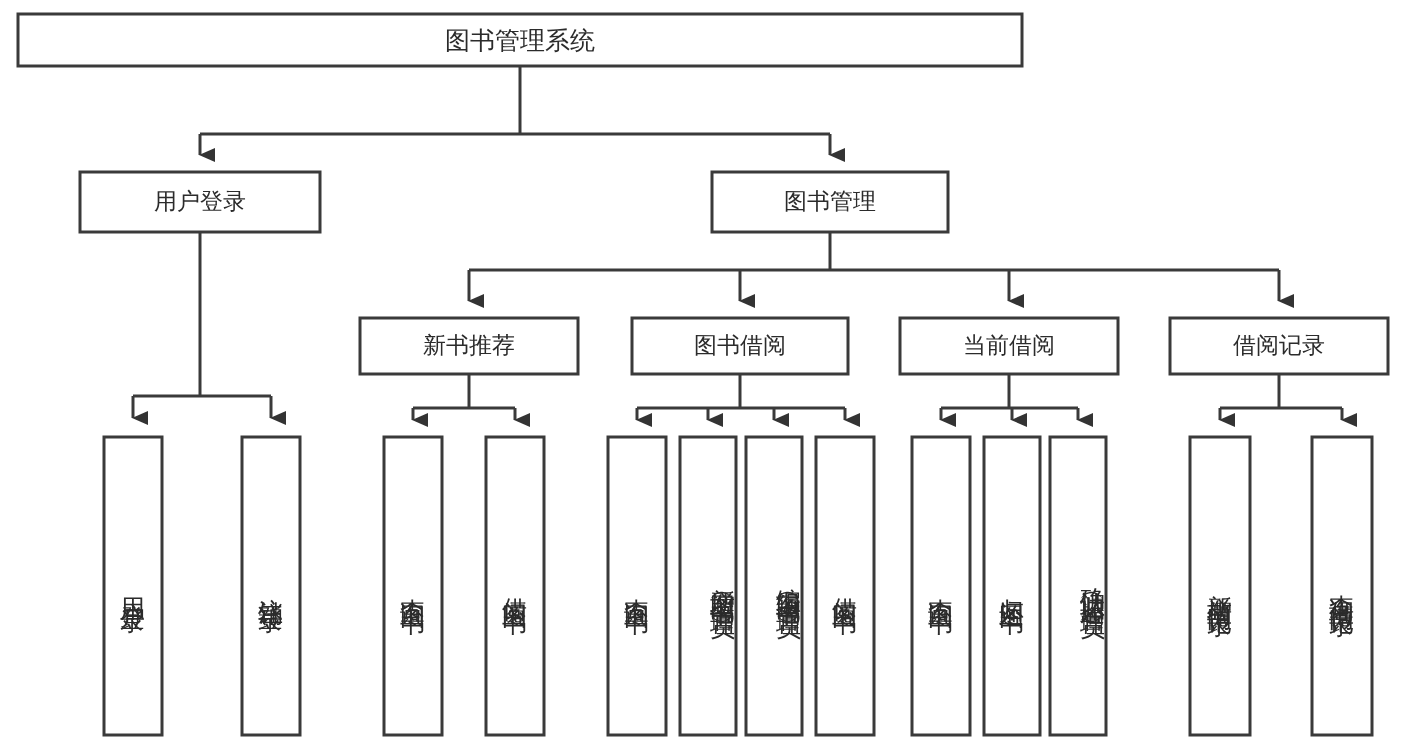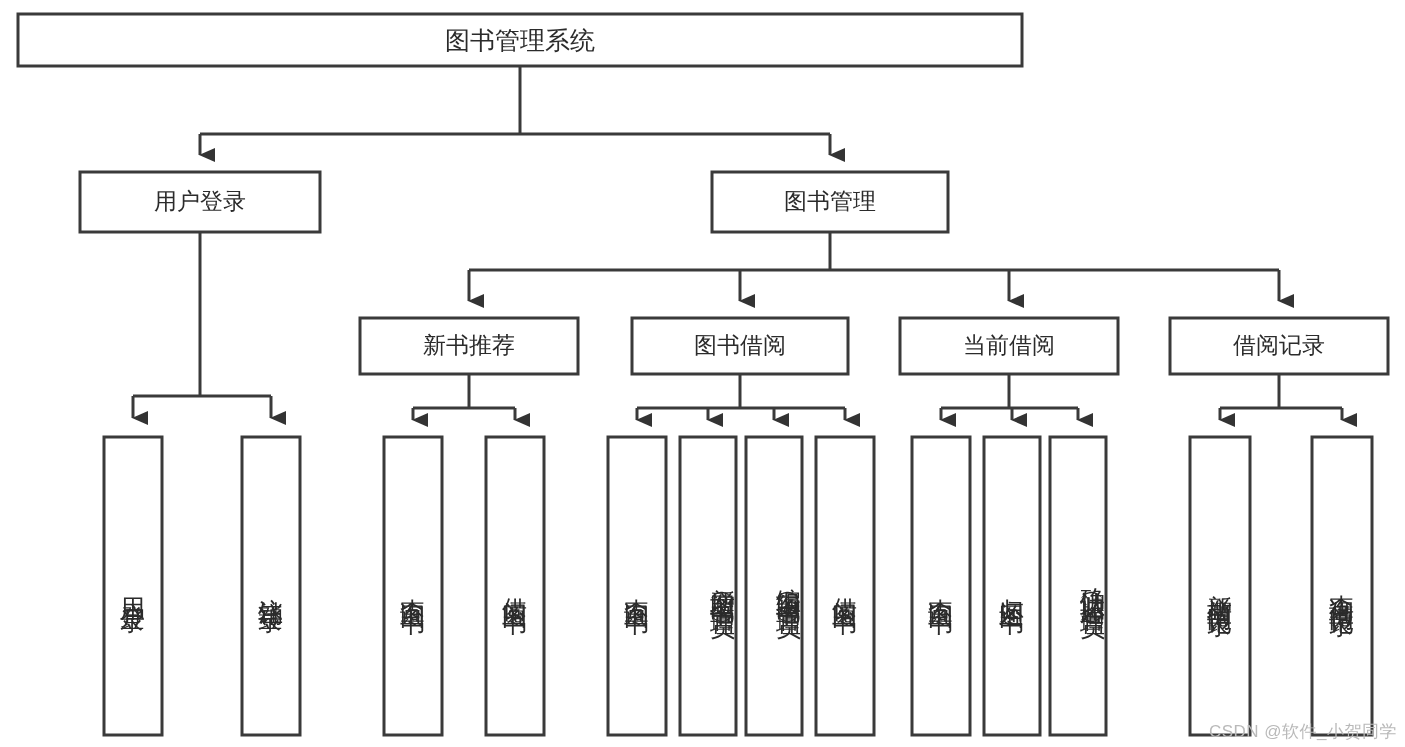--- a/index.html
+++ b/index.html
@@ -206,14 +206,13 @@
   <div class="leaf-label" style="left:608px; top:437px; width:58px; height:298px; align-content:center;">查询图书</div>
   <div class="leaf-label" style="left:680px; top:441px; width:56px; height:290px; align-content:start;">新增图书（管理员）</div>
   <div class="leaf-label" style="left:746px; top:441px; width:56px; height:290px; align-content:start;">编辑图书（管理员）</div>
   <div class="leaf-label" style="left:816px; top:437px; width:58px; height:298px; align-content:center;">借阅图书</div>
   <div class="leaf-label" style="left:912px; top:437px; width:58px; height:298px; align-content:center;">查询图书</div>
   <div class="leaf-label" style="left:984px; top:437px; width:56px; height:298px; align-content:center;">归还图书</div>
   <div class="leaf-label" style="left:1050px; top:441px; width:56px; height:290px; align-content:start;">确认归还（管理员）</div>
   <div class="leaf-label" style="left:1190px; top:437px; width:60px; height:298px; align-content:center;">新增借阅记录</div>
   <div class="leaf-label" style="left:1312px; top:437px; width:60px; height:298px; align-content:center;">查询借阅记录</div>
 
-  <div class="watermark">CSDN @软件_小贺同学</div>
 </div>
 
 </body></html>

